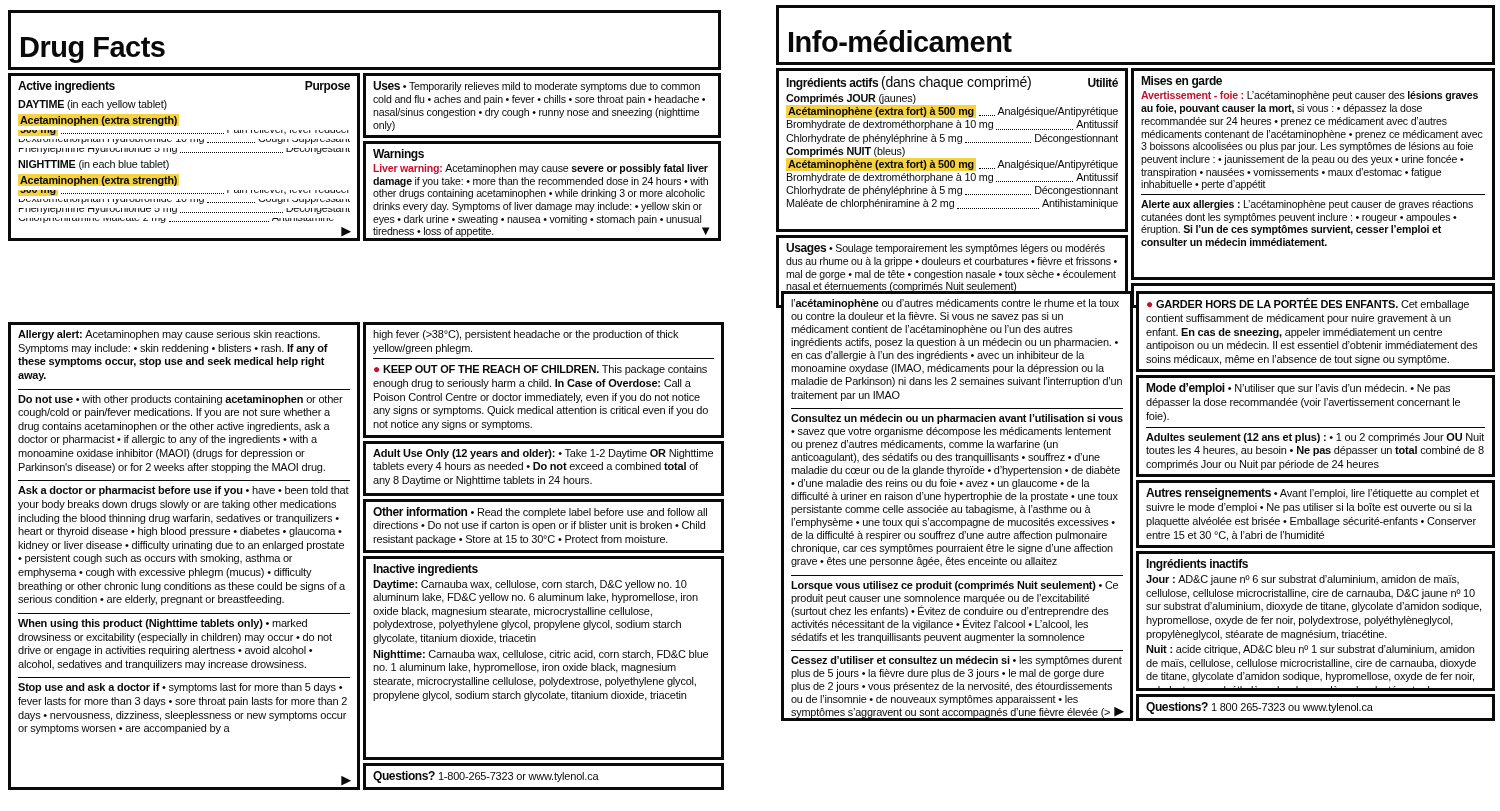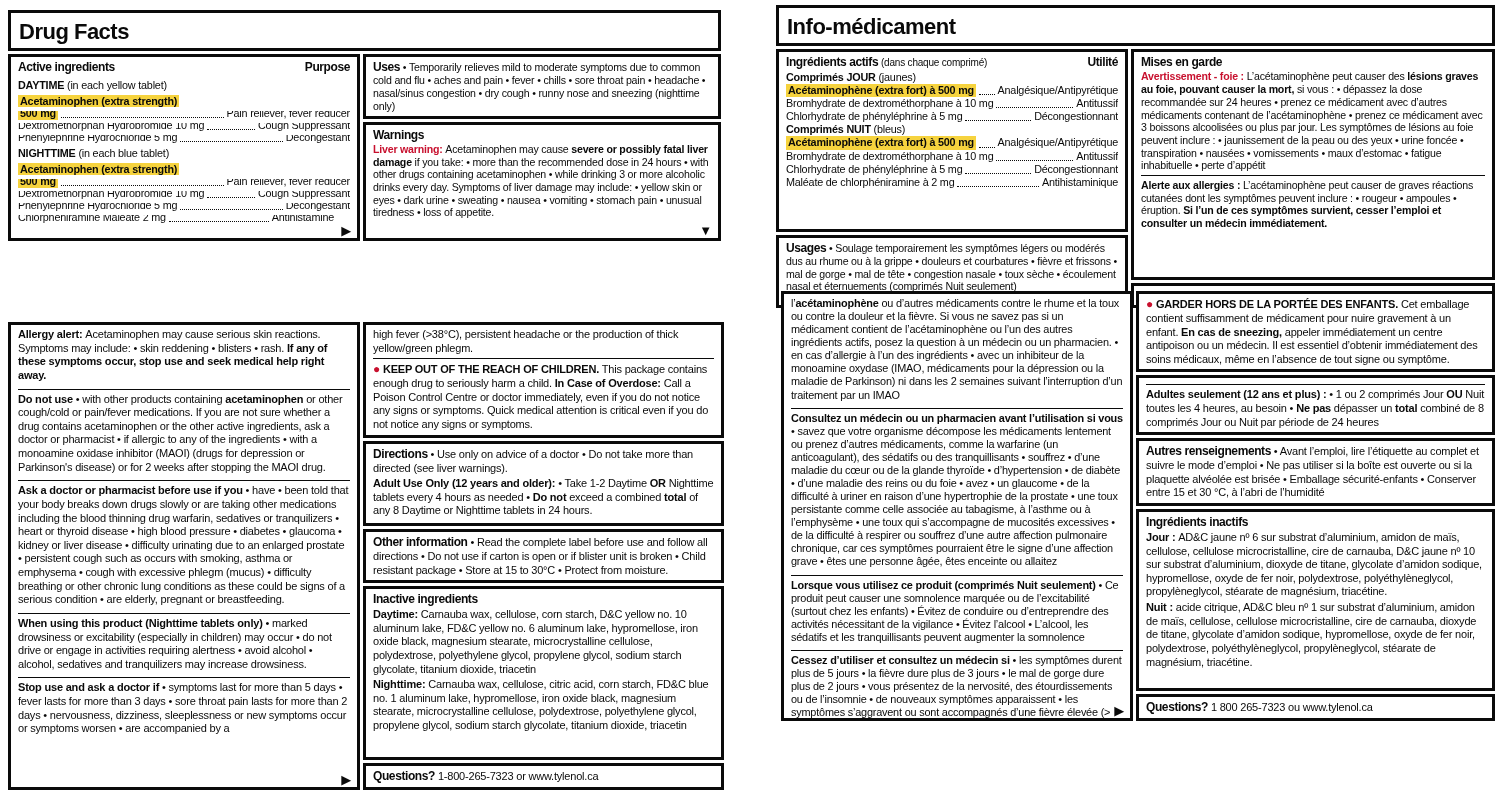--- a/index.html
+++ b/index.html
@@ -4,21 +4,21 @@
 <style>
   html,body{margin:0;padding:0;background:#fff;}
   body{width:1500px;height:811px;position:relative;font-family:"Liberation Sans",sans-serif;color:#0a0a0a;
        -webkit-font-smoothing:antialiased;letter-spacing:-0.2px;}
   .panel{position:absolute;display:flex;flex-direction:column;gap:3px;}
   #en-top{left:8px;top:10px;width:713px;height:231px;}
   #en-bottom{left:8px;top:322px;width:716px;height:468px;}
   #fr-top{left:776px;top:5px;width:719px;height:303px;}
   #fr-bottom{left:781px;top:291px;width:714px;height:430px;}
   .box{border:3px solid #0a0a0a;background:#fff;padding:3px 7px;overflow:hidden;box-sizing:border-box;position:relative;}
-  .title-box{font-size:22px;font-weight:bold;letter-spacing:-0.5px;padding:6px 8px 3px;flex:0 0 auto;}
+  .title-box{font-size:29px;font-weight:bold;letter-spacing:-0.5px;padding:18px 8px 3px;flex:0 0 auto;}
   .cols{display:flex;gap:3px;flex:1;min-height:0;}
   .col{display:flex;flex-direction:column;gap:3px;min-width:0;}
   .cl{flex:0 0 352px;}
   .cr{flex:1;}
   .grow{flex:1;}
   .h2{font-size:12px;font-weight:bold;letter-spacing:-0.4px;}
   .blk{display:block;margin-bottom:1px;}
   .b{font-weight:bold;}
   .red{color:var(--red,#c8102e);}
   .hl{background:var(--hl,#f6d33e);padding:0 2px;}
@@ -126,21 +126,20 @@
     </div>
     <div class="col cr bot-txt">
       <div class="box">
         <div><span>high fever (&gt;38°C), persistent headache or the production of thick yellow/green phlegm.</span></div>
         <div class="thin-div">
           <span class="dot">●</span>
           <span><span class="b">KEEP OUT OF THE REACH OF CHILDREN. </span><span>This package contains enough drug to seriously harm a child. </span><span class="b">In Case of Overdose:</span><span> Call a Poison Control Centre or doctor immediately, even if you do not notice any signs or symptoms. Quick medical attention is critical even if you do not notice any signs or symptoms.</span></span>
         </div>
       </div>
       <div class="box">
-        <p><span class="h2">Directions</span><span><span> • Use only on advice of a doctor • Do not take more than directed (see liver warnings).</span></span></p>
         <p><span class="b">Adult Use Only (12 years and older): </span><span>• Take 1-2 Daytime </span><span class="b">OR</span><span> Nighttime tablets every 4 hours as needed • </span><span class="b">Do not</span><span> exceed a combined </span><span class="b">total</span><span> of any 8 Daytime or Nighttime tablets in 24 hours.</span></p>
       </div>
       <div class="box">
         <span class="h2">Other information</span><span><span> • Read the complete label before use and follow all directions • Do not use if carton is open or if blister unit is broken • Child resistant package • Store at 15 to 30°C • Protect from moisture.</span></span>
       </div>
       <div class="box grow">
         <span class="h2 blk">Inactive ingredients</span>
         <p><span class="b">Daytime: </span><span>Carnauba wax, cellulose, corn starch, D&amp;C yellow no. 10 aluminum lake, FD&amp;C yellow no. 6 aluminum lake, hypromellose, iron oxide black, magnesium stearate, microcrystalline cellulose, polydextrose, polyethylene glycol, propylene glycol, sodium starch glycolate, titanium dioxide, triacetin</span></p>
         <p><span class="b">Nighttime: </span><span>Carnauba wax, cellulose, citric acid, corn starch, FD&amp;C blue no. 1 aluminum lake, hypromellose, iron oxide black, magnesium stearate, microcrystalline cellulose, polydextrose, polyethylene glycol, propylene glycol, sodium starch glycolate, titanium dioxide, triacetin</span></p>
       </div>
@@ -153,21 +152,21 @@
 </div>
 
 <div class="panel" id="fr-top">
   <div class="box title-box">
     <span>Info-médicament</span>
   </div>
   <div class="cols">
     <div class="col cl">
       <div class="box grow ing">
         <div class="hdr-row">
-          <span><span class="h2">Ingrédients actifs</span> <span style="font-size:10px;">(dans chaque comprimé)</span></span>
+          <span><span class="h2">Ingrédients actifs</span> <span style="font-size:14px;">(dans chaque comprimé)</span></span>
           <span class="h2">Utilité</span>
         </div>
         <div class="grp">
           <span class="b">Comprimés JOUR</span>
           <span>(jaunes)</span>
         </div>
         <div class="irow">
           <span class="hl b">Acétaminophène (extra fort) à 500 mg</span>
           <span class="dots"></span>
           <span class="pur">Analgésique/Antipyrétique</span>
@@ -234,20 +233,21 @@
       <div class="sec"><span class="b">Lorsque vous utilisez ce produit (comprimés Nuit seulement) </span><span> • Ce produit peut causer une somnolence marquée ou de l’excitabilité (surtout chez les enfants) • Évitez de conduire ou d’entreprendre des activités nécessitant de la vigilance • Évitez l’alcool • L’alcool, les sédatifs et les tranquillisants peuvent augmenter la somnolence</span></div>
       <div class="sec"><span class="b">Cessez d’utiliser et consultez un médecin si </span><span> • les symptômes durent plus de 5 jours • la fièvre dure plus de 3 jours • le mal de gorge dure plus de 2 jours • vous présentez de la nervosité, des étourdissements ou de l’insomnie • de nouveaux symptômes apparaissent • les symptômes s’aggravent ou sont accompagnés d’une fièvre élevée (&gt; 38 °C), d’un mal de tête persistant ou de sécrétions épaisses jaunâtres/vertes</span></div>
       <span class="arrow">▶</span>
     </div>
     <div class="col cr bot-txt">
       <div class="box">
         <span class="dot">●</span>
         <span><span class="b">GARDER HORS DE LA PORTÉE DES ENFANTS. </span><span>Cet emballage contient suffisamment de médicament pour nuire gravement à un enfant. </span><span class="b">En cas de sneezing,</span><span> appeler immédiatement un centre antipoison ou un médecin. Il est essentiel d’obtenir immédiatement des soins médicaux, même en l’absence de tout signe ou symptôme.</span></span>
       </div>
       <div class="box">
+        <p><span class="h2">Mode d’emploi</span><span><span> • N’utiliser que sur l’avis d’un médecin. • Ne pas dépasser la dose recommandée (voir l’avertissement concernant le foie).</span></span></p>
         <div class="thin-div"><span class="b">Adultes seulement (12 ans et plus) : </span><span>• 1 ou 2 comprimés Jour </span><span class="b">OU</span><span> Nuit toutes les 4 heures, au besoin • </span><span class="b">Ne pas</span><span> dépasser un </span><span class="b">total</span><span> combiné de 8 comprimés Jour ou Nuit par période de 24 heures</span></div>
       </div>
       <div class="box">
         <span class="h2">Autres renseignements</span><span><span> • Avant l’emploi, lire l’étiquette au complet et suivre le mode d’emploi • Ne pas utiliser si la boîte est ouverte ou si la plaquette alvéolée est brisée • Emballage sécurité-enfants • Conserver entre 15 et 30 °C, à l’abri de l’humidité</span></span>
       </div>
       <div class="box grow">
         <span class="h2 blk">Ingrédients inactifs</span>
         <p><span class="b">Jour : </span><span>AD&amp;C jaune nº 6 sur substrat d’aluminium, amidon de maïs, cellulose, cellulose microcristalline, cire de carnauba, D&amp;C jaune nº 10 sur substrat d’aluminium, dioxyde de titane, glycolate d’amidon sodique, hypromellose, oxyde de fer noir, polydextrose, polyéthylèneglycol, propylèneglycol, stéarate de magnésium, triacétine.</span></p>
         <p><span class="b">Nuit : </span><span>acide citrique, AD&amp;C bleu nº 1 sur substrat d’aluminium, amidon de maïs, cellulose, cellulose microcristalline, cire de carnauba, dioxyde de titane, glycolate d’amidon sodique, hypromellose, oxyde de fer noir, polydextrose, polyéthylèneglycol, propylèneglycol, stéarate de magnésium, triacétine.</span></p>
       </div>

